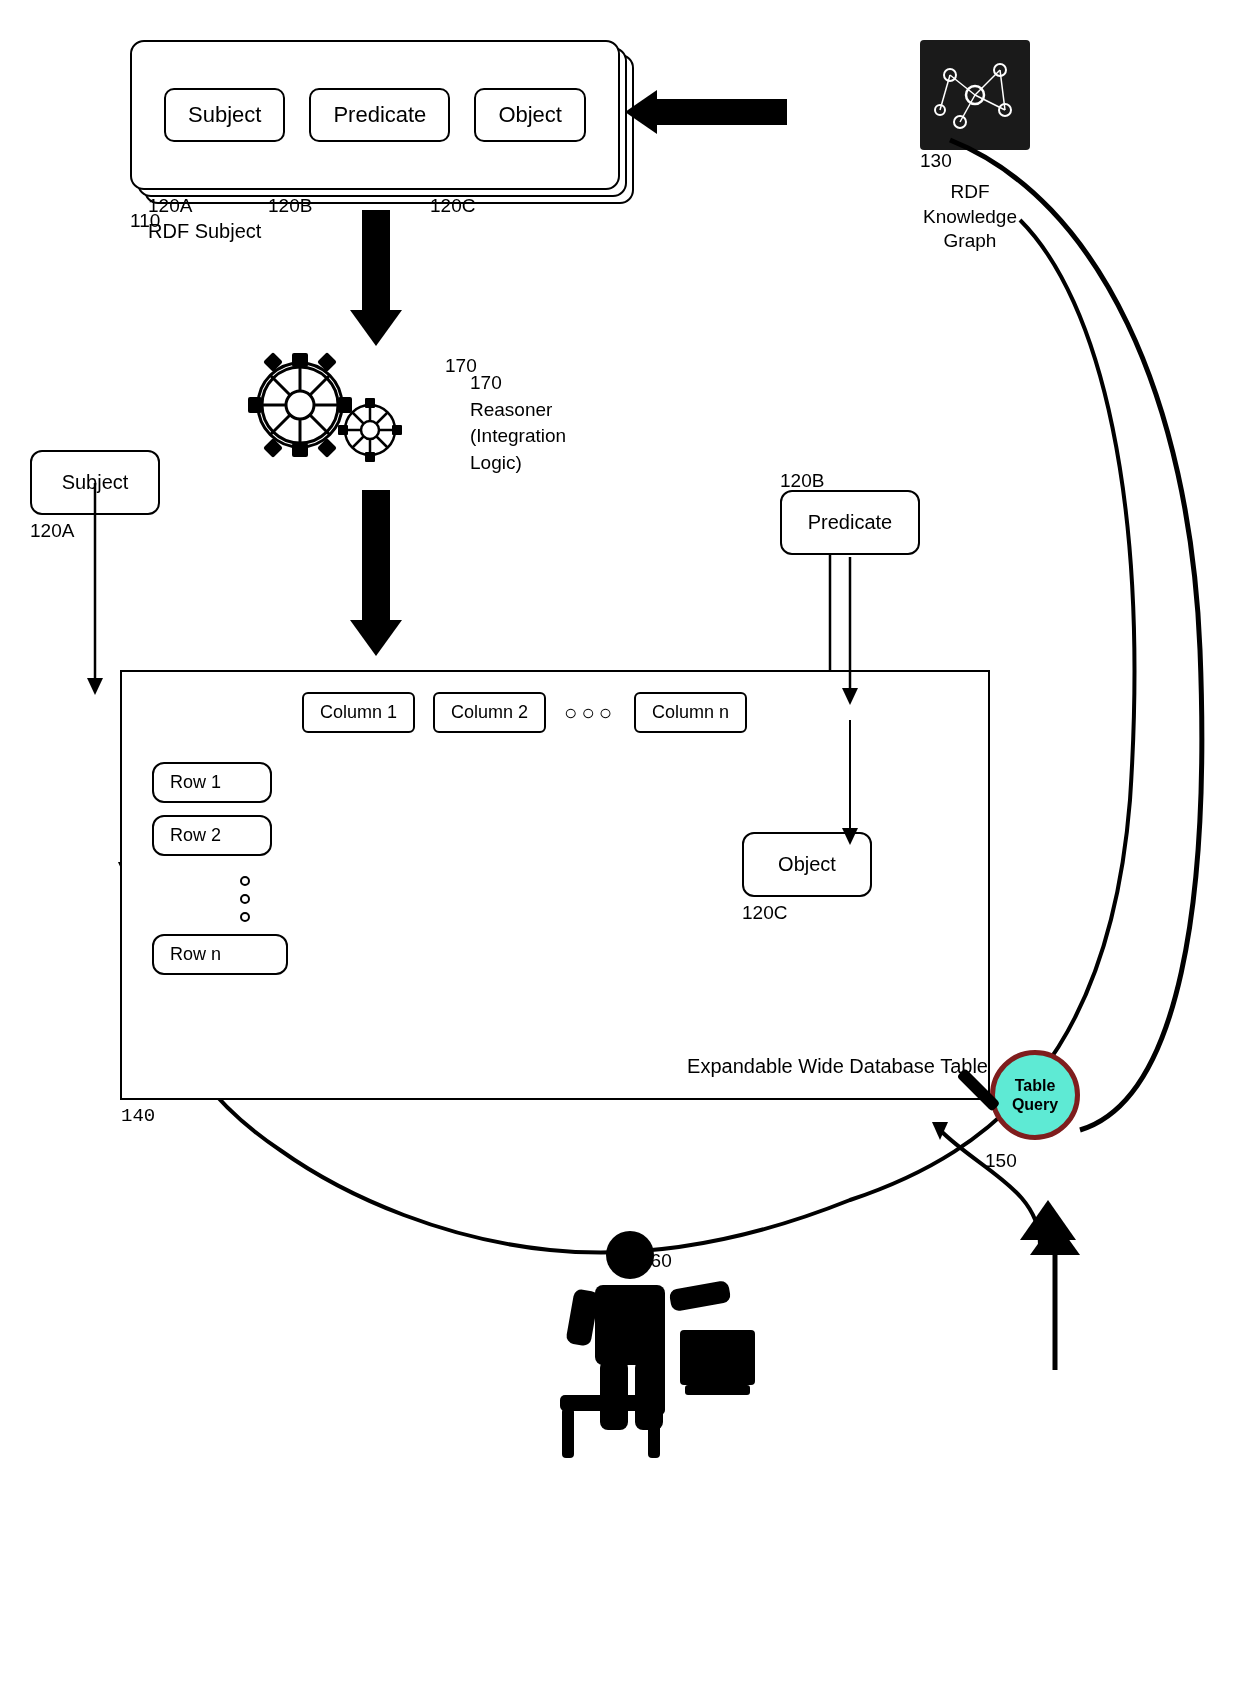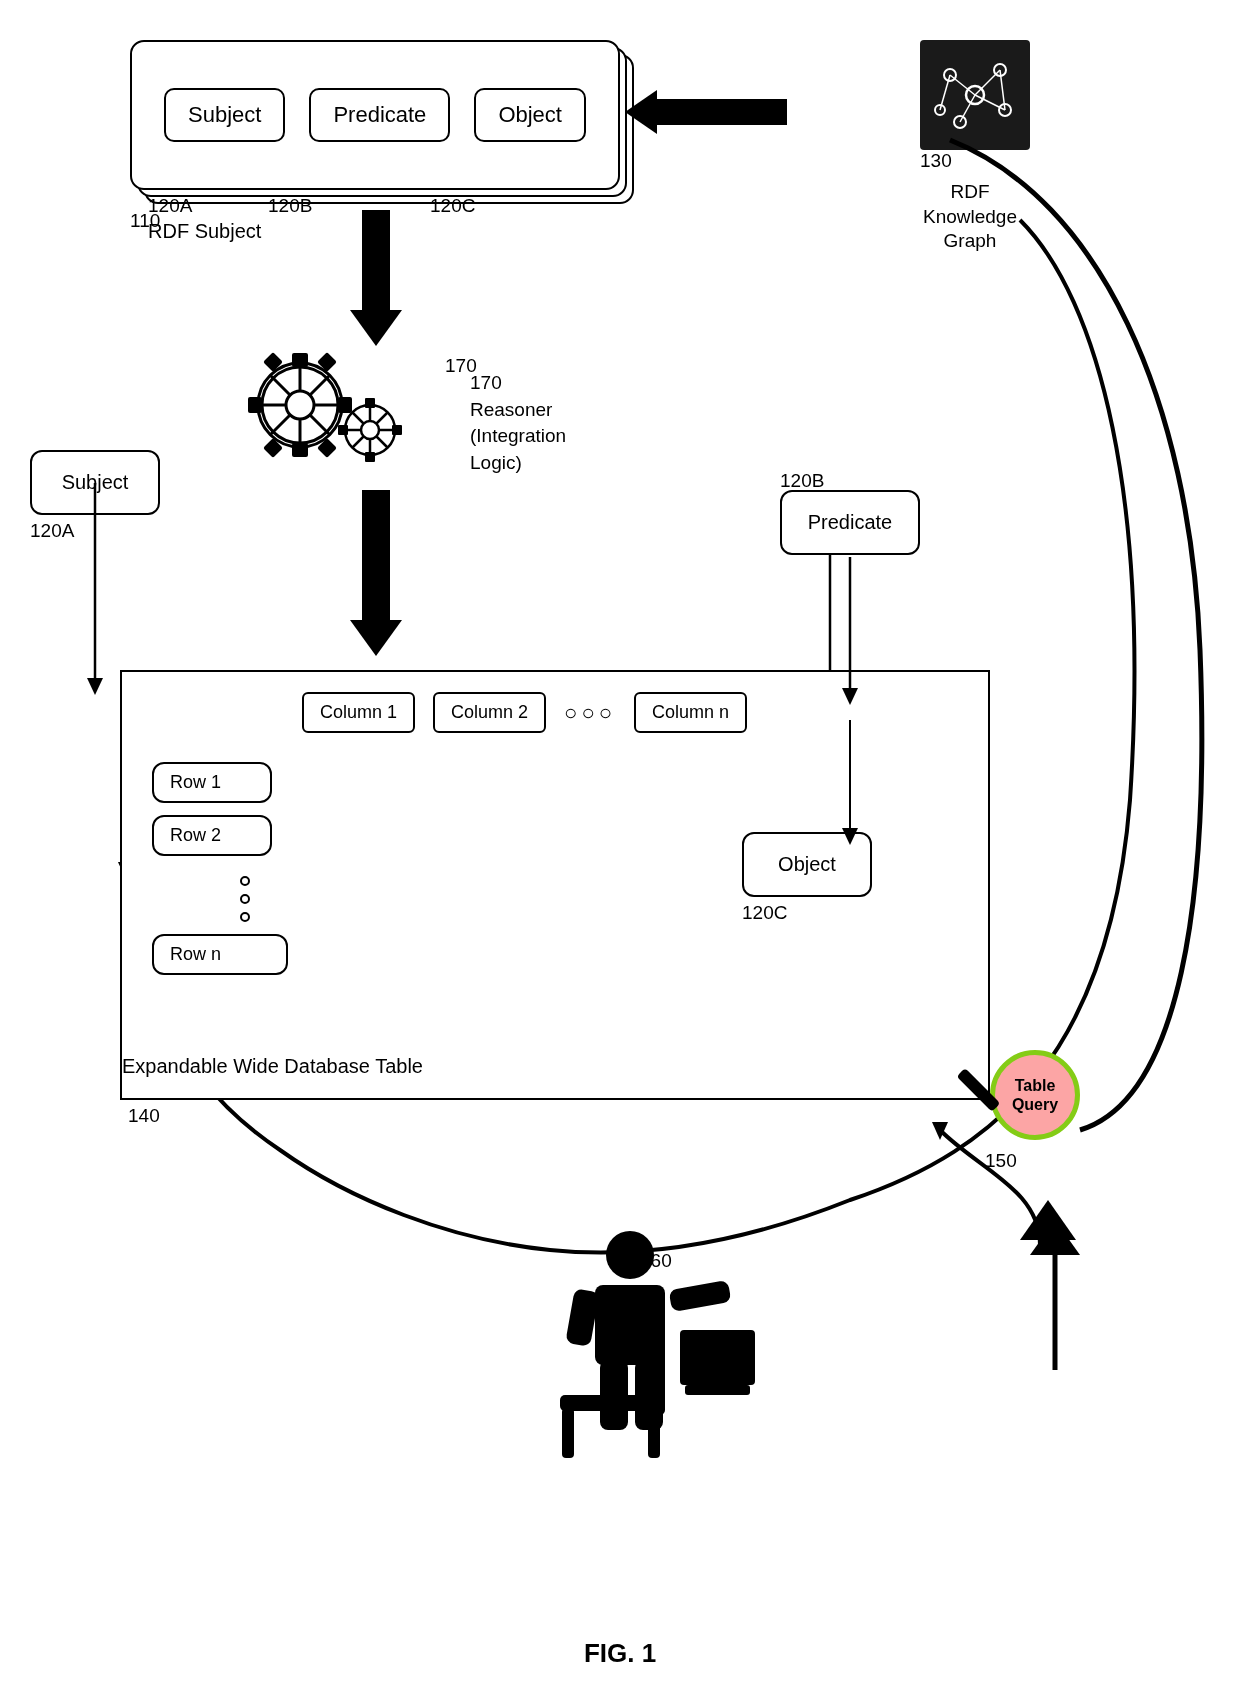--- a/index.html
+++ b/index.html
@@ -133,23 +133,23 @@
       padding: 8px 16px;
       font-size: 18px;
       background: #fff;
     }
 
     
     .magnifier {
       position: absolute;
       width: 90px;
       height: 90px;
-      border: 5px solid #84cc16;
+      border: 5px solid #7f1d1d;
       border-radius: 50%;
-      background: #fca5a5;
+      background: #5eead4;
       display: flex;
       align-items: center;
       justify-content: center;
       font-size: 14px;
       font-weight: bold;
       text-align: center;
     }
 
     
     svg.diagram-svg {
@@ -334,24 +334,24 @@
         <div style="width:10px;height:10px;border:2px solid #000;border-radius:50%;"></div>
       </div>
       <div class="row-box" style="width:136px;">Row n</div>
     </div>
 
     <div class="box" style="position:absolute;top:160px;left:620px;width:130px;height:65px;">
       <span>Object</span>
     </div>
     <div class="label" style="position:absolute;top:230px;left:620px;">120C</div>
 
-    <div class="label" style="position:absolute;bottom:20px;left:0;right:0;text-align:left;font-size:20px;">Expandable Wide Database Table</div>
-  </div>
-
-  <div class="label" style="top:1105px;left:128px;">140</div>
+    <div class="label" style="position:absolute;bottom:20px;left:8px;right:0;text-align:right;font-size:20px;">Expandable Wide Database Table</div>
+  </div>
+
+  <div class="label" style="top:1105px;left:121px;font-family:Liberation Mono, monospace;">140</div>
 
   <div style="position:absolute;top:1050px;left:990px;">
     <div class="magnifier">
       <span style="font-size:16px;font-weight:bold;text-align:center;line-height:1.2;">Table
 Query</span>
     </div>
 
     <div style="position:absolute;bottom:-30px;right:-25px;width:50px;height:12px;background:#000;transform:rotate(45deg);transform-origin:top left;border-radius:4px;"></div>
   </div>
   <div class="label" style="top:1150px;left:985px;">150</div>
@@ -406,15 +406,14 @@
     <line x1="850" y1="557" x2="850" y2="690" stroke="#000" stroke-width="2.5"></line>
     <polygon points="842,688 858,688 850,705" fill="#000"></polygon>
 
     <line x1="850" y1="720" x2="850" y2="830" stroke="#000" stroke-width="2" stroke-dasharray="none"></line>
     <polygon points="842,828 858,828 850,845" fill="#000"></polygon>
 
     <line x1="95" y1="483" x2="95" y2="680" stroke="#000" stroke-width="2.5"></line>
     <polygon points="87,678 103,678 95,695" fill="#000"></polygon>
   </svg>
 
-  <div class="fig-label" style="bottom:30px;left:0;right:0;">FIG. 1</div>
 
 </div>
 
 </body></html>

